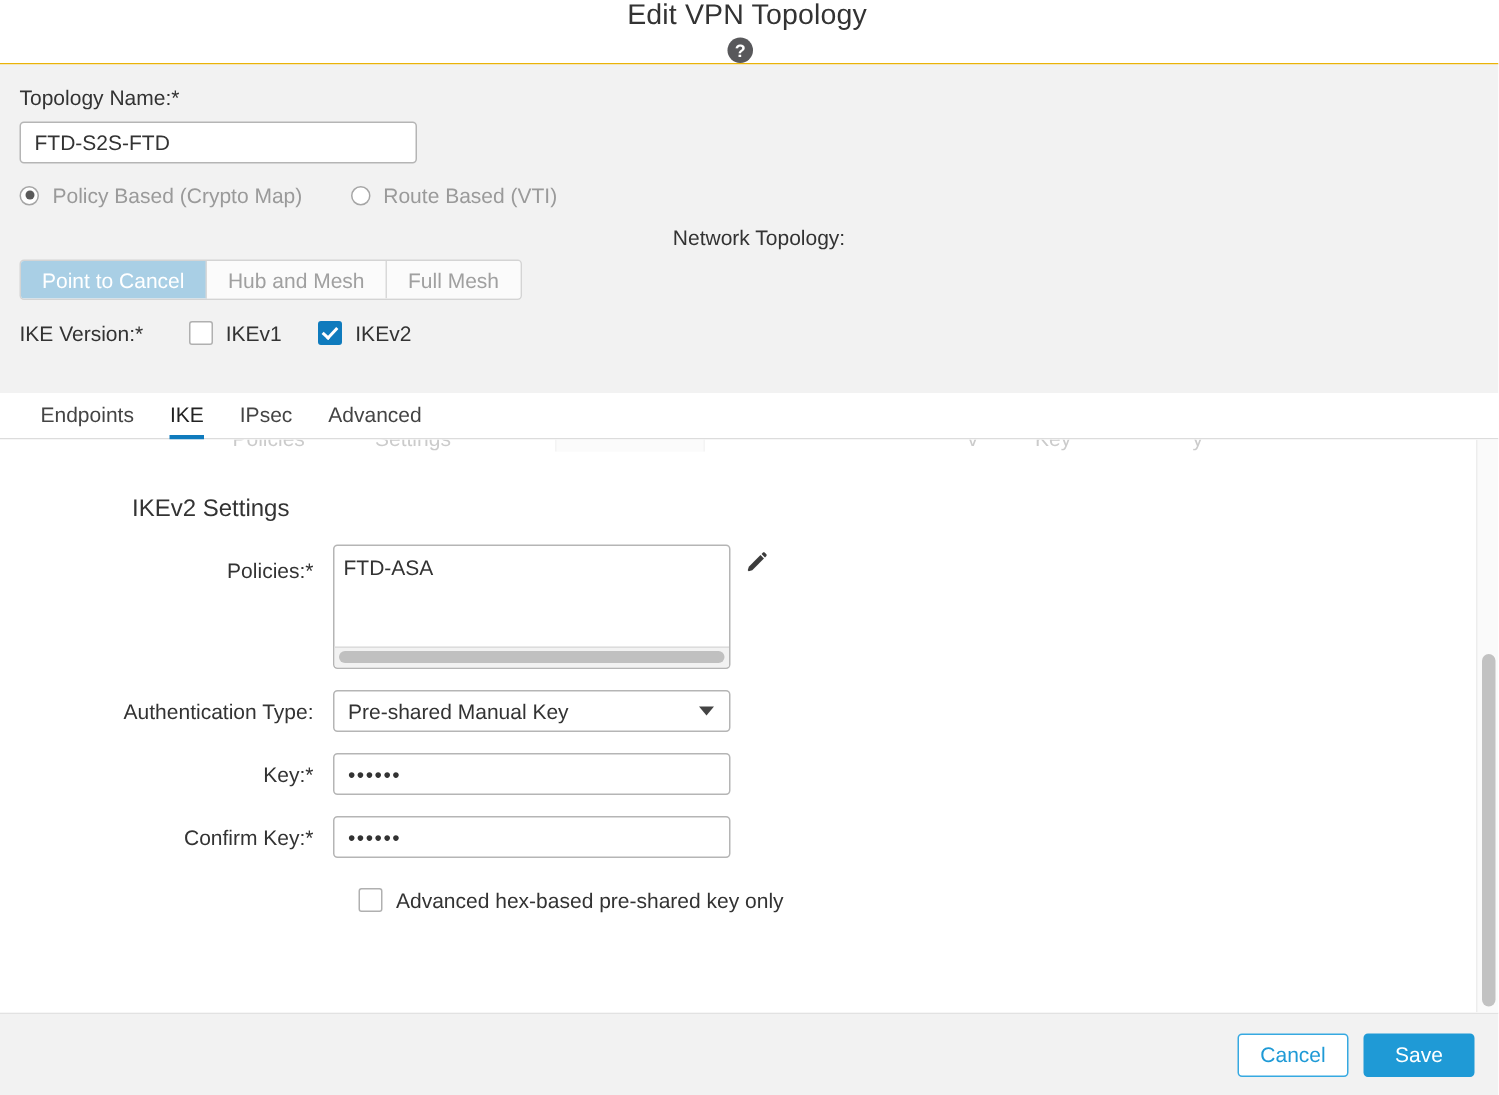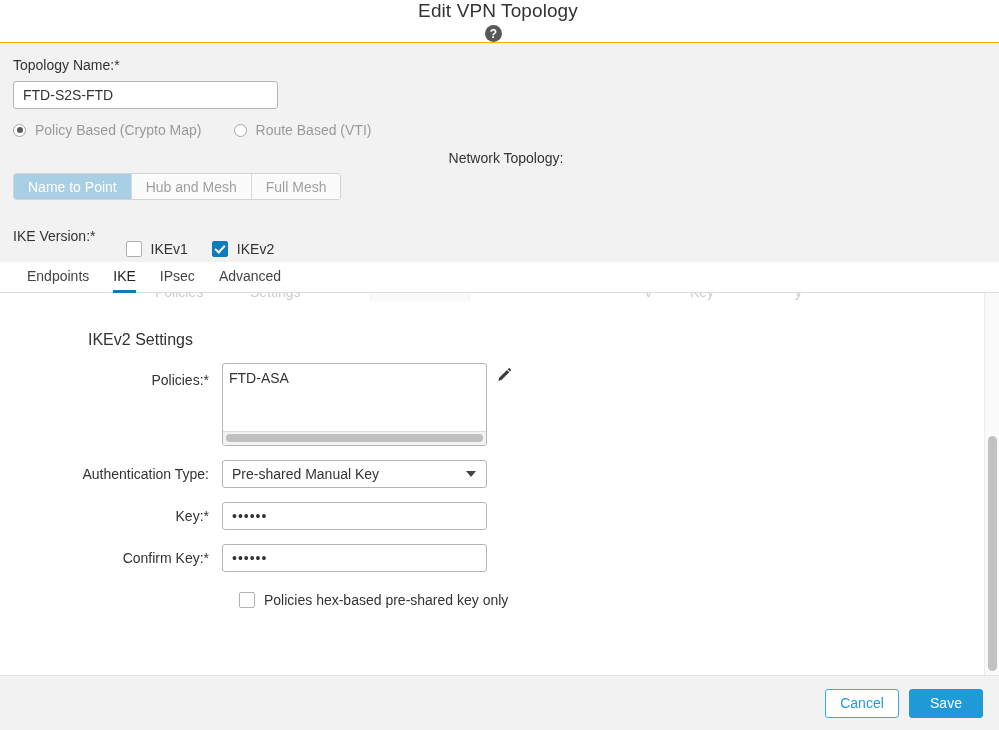--- a/index.html
+++ b/index.html
@@ -171,21 +171,20 @@
   }
   .ike-version-label {
     font-size: 14px;
     color: #333333;
     margin-right: 30px;
   }
   .check-item {
     display: flex;
     align-items: flex-end;
     margin-right: 24px;
-    margin-top: 27px;
   }
   .checkbox {
     width: 16px;
     height: 16px;
     border: 1px solid #b0b0b0;
     border-radius: 2px;
     background: #ffffff;
     box-sizing: border-box;
     margin-right: 9px;
     position: relative;
@@ -460,21 +459,21 @@
       </div>
       <div class="radio-item">
         <span class="radio-circle"></span>
         <span class="radio-label">Route Based (VTI)</span>
       </div>
     </div>
 
     <label class="field-label net-topology-label">Network Topology:</label>
 
     <div class="segmented">
-      <div class="seg-btn active">Name to Point</div>
+      <div class="seg-btn active">Point to Cancel</div>
       <div class="seg-btn">Hub and Mesh</div>
       <div class="seg-btn">Full Mesh</div>
     </div>
 
     <div class="ike-version-row">
       <span class="ike-version-label">IKE Version:*</span>
       <div class="check-item">
         <span class="checkbox"></span>
         <span class="check-label">IKEv1</span>
       </div>
@@ -534,21 +533,21 @@
       <input class="text-input" type="text" value="••••••" style="">
     </div>
 
     <div class="form-row">
       <div class="form-label">Confirm Key:*</div>
       <input class="text-input" type="text" value="••••••" style="">
     </div>
 
     <div class="checkbox-row">
       <span class="checkbox"></span>
-      <span class="check-label">Policies hex-based pre-shared key only</span>
+      <span class="check-label">Advanced hex-based pre-shared key only</span>
     </div>
 
     <div class="v-scrollbar">
       <div class="v-thumb"></div>
     </div>
   </div>
 
   <div class="dlg-footer">
     <div class="btn btn-cancel">Cancel</div>
     <div class="btn btn-save">Save</div>

